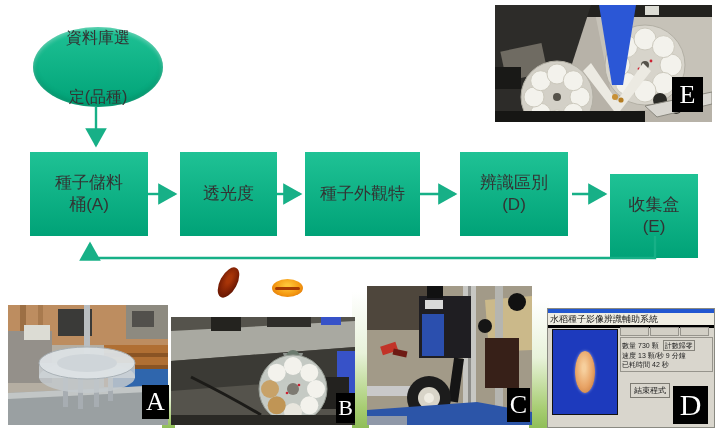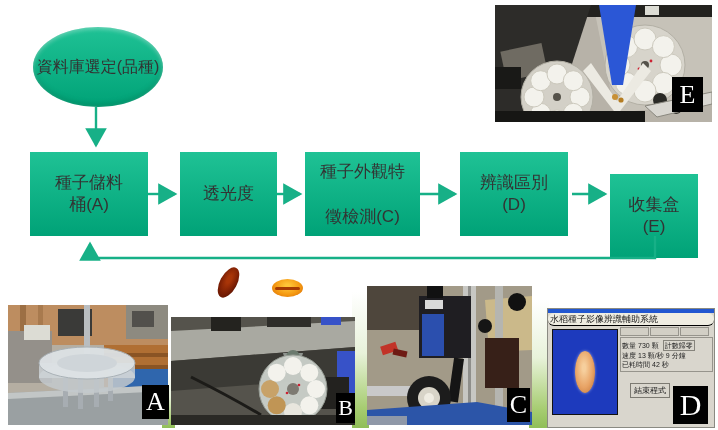--- a/index.html
+++ b/index.html
@@ -2,22 +2,22 @@
 <html style="--box-green-top: #1fc295; --box-green-bottom: #00a277; --arrow-green: #17b087;"><head>
 <meta charset="utf-8">
 <style>
   html,body{margin:0;padding:0;background:#fff;}
   #stage{position:relative;width:718px;height:430px;background:#ffffff;overflow:hidden;
          font-family:"Liberation Sans",sans-serif;}
   
   .fc-ellipse{position:absolute;left:33px;top:27px;width:130px;height:80px;border-radius:50%;
     background:linear-gradient(180deg,var(--box-green-top,#2cc79b),var(--box-green-bottom,#00a87c));
     box-shadow:inset 0 2px 4px rgba(255,255,255,.35), inset 0 -3px 5px rgba(0,90,60,.25);
-    display:flex;flex-direction:row;align-items:center;justify-content:center;
-    color:#333;font-size:16px;line-height:20px;}
+    display:flex;flex-direction:column;align-items:center;justify-content:flex-end;
+    color:#333;font-size:16px;line-height:20px;gap:39px;}
   .fc-box{position:absolute;top:152px;height:84px;
     background:linear-gradient(180deg,var(--box-green-top,#1ec295),var(--box-green-bottom,#00a277));
     display:flex;flex-direction:column;align-items:center;justify-content:center;
     color:#333;font-size:17px;line-height:22px;text-align:center;}
   .fc-box.b0{left:30px;width:118px;}
   .fc-box.b1{left:180px;width:97px;}
   .fc-box.b2{left:305px;width:115px;gap:23px;}
   .fc-box.b3{left:460px;width:108px;}
   .fc-box.b4{left:610px;width:88px;margin-top:22px;}
   #arrow-svg{position:absolute;left:0;top:0;pointer-events:none;}
@@ -31,22 +31,22 @@
     background:radial-gradient(ellipse at 45% 40%, #a83508 15%, #7c1f04 55%, #4f0f01 95%);
     transform:rotate(28deg);}
   .seed-orange{position:absolute;left:272px;top:279px;width:31px;height:18px;border-radius:50%;
     background:radial-gradient(ellipse at 50% 38%, #ffc437 10%, #f59a13 55%, #d96d05 95%);}
   .seed-orange .streak{position:absolute;left:3px;top:8px;width:25px;height:3px;border-radius:2px;
     background:#a63a02;}
   
   .sw{position:absolute;left:547px;top:308px;width:168px;height:120px;background:#d9d6cd;
     border:1px solid #8a8a82;box-sizing:border-box;font-family:"Liberation Sans",sans-serif;}
   .sw-titlebar{height:4px;background:#2257d0;}
-  .sw-title{height:12px;background:#efede2;border-bottom:1px solid #000000;color:#1a1a1a;
-    font-size:9px;line-height:12px;padding-left:2px;white-space:nowrap;overflow:hidden;border-radius:6px;}
+  .sw-title{height:12px;background:#efede2;border-bottom:3px solid #000000;color:#1a1a1a;
+    font-size:9px;line-height:12px;padding-left:2px;white-space:nowrap;overflow:hidden;}
   .sw-img{position:absolute;left:4px;top:20px;width:64px;height:84px;background:#1d3abd;
     border:1px solid #111;display:flex;align-items:center;justify-content:center;}
   .sw-seed{width:20px;height:42px;border-radius:50%;
     background:radial-gradient(ellipse at 45% 40%, #f6cf9d 10%, #e8a365 55%, #c07338 95%);
     box-shadow:0 0 3px rgba(255,255,255,.5);}
   .sw-right{position:absolute;left:72px;top:18px;width:93px;}
   .sw-tabs{display:flex;gap:1px;margin-bottom:1px;}
   .sw-tab{width:27px;height:7px;background:#d2cfc5;border:1px solid #96948c;}
   .sw-group{border:1px solid #96948c;padding:2px 1px;font-size:7px;color:#222;line-height:9px;}
   .sw-group span{margin-right:2px;}
@@ -66,21 +66,20 @@
 
   <div class="fc-box b0">
     <span>種子儲料</span>
     <span>桶(A)</span>
   </div>
   <div class="fc-box b1">
     <span>透光度</span>
   </div>
   <div class="fc-box b2">
     <span>種子外觀特</span>
-    <span>徵檢測(C)</span>
   </div>
   <div class="fc-box b3">
     <span>辨識區別</span>
     <span>(D)</span>
   </div>
   <div class="fc-box b4">
     <span>收集盒</span>
     <span>(E)</span>
   </div>
 

